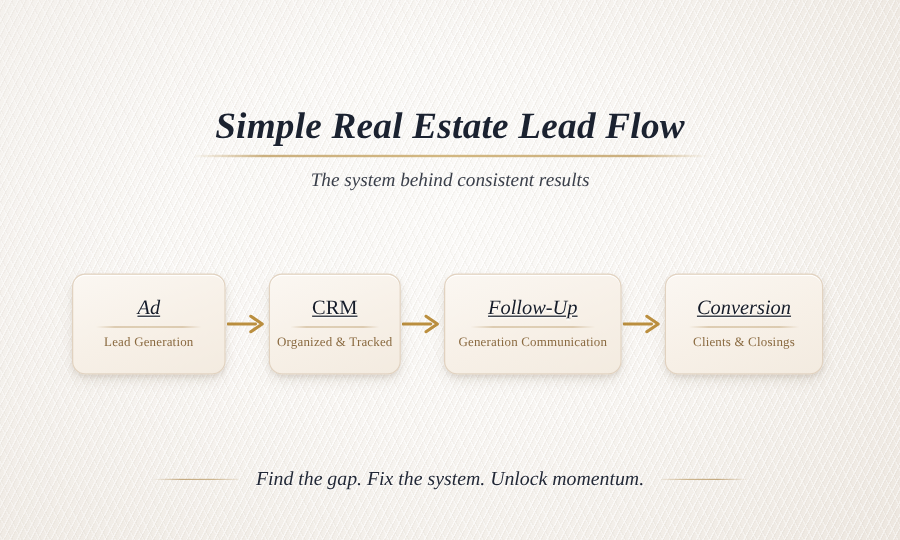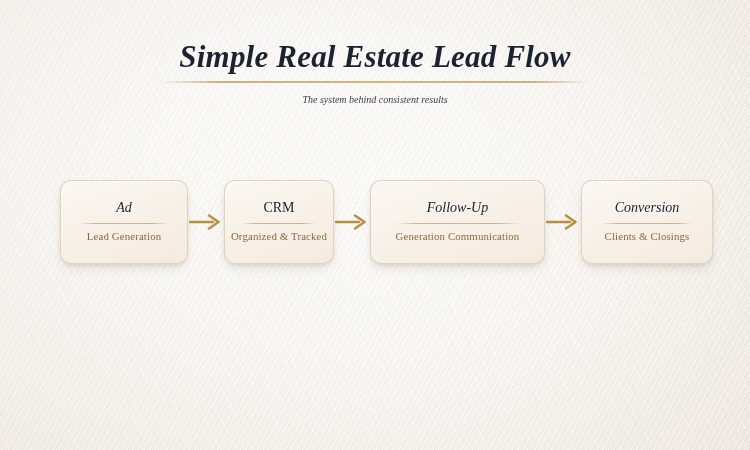--- a/index.html
+++ b/index.html
@@ -39,21 +39,21 @@
     pointer-events:none;
   }
   #canvas::after{
     content:"";
     position:absolute; inset:0;
     background:radial-gradient(ellipse at 50% 45%,
       rgba(255,255,255,0) 45%, rgba(221,212,200,0.22) 100%);
     pointer-events:none;
   }
 
-  .layer{ position:relative; z-index:3; }
+  .layer{ position:relative; z-index:3;margin-top:48px; }
 
   
   #header{ position:absolute; top:0; left:0; width:750px; }
 
   #page-title{
     margin-top:39px;
     text-align:center;
     font-size:31px;
     font-style:italic;
     font-weight:bold;
@@ -70,21 +70,21 @@
       rgba(197,163,104,0) 0%,
       rgba(188,152,88,.75) 14%,
       rgba(206,176,116,.9) 50%,
       rgba(188,152,88,.75) 86%,
       rgba(197,163,104,0) 100%);
   }
 
   #page-subtitle{
     margin-top:11px;
     text-align:center;
-    font-size:10px;
+    font-size:16px;
     font-style:italic;
     color:#3a3f४a;
     color:#3a3f4a;
     white-space:nowrap;
   }
 
   
   #flow{
     position:absolute;
     top:180px; left:60px;
@@ -104,29 +104,30 @@
       0 6px 12px -4px rgba(120,100,75,.22),
       0 2px 4px -1px rgba(120,100,75,.14);
     display:flex;
     flex-direction:column;
     align-items:center;
     justify-content:center;
     padding:8px 6px 9px;
   }
   .card.w1{ width:128px; }
   .card.w2{ width:110px; }
-  .card.w3{ width:175px;align-items:center; }
+  .card.w3{ width:148px;align-items:center; }
   .card.w4{ width:132px; }
 
   .card-title{
-    font-size:14px;
+    font-size:17px;
     color:#161c29;
     line-height:1.05;
     white-space:nowrap;
     text-shadow:0 1px 0 rgba(255,255,255,.85);
+    text-decoration:underline;
   }
   .card-title.italic{ font-style:italic; }
 
   .card-rule{
     width:78%;
     height:1px;
     margin:7px 0 6px;
     background:linear-gradient(to right,
       rgba(196,167,122,0) 0%,
       rgba(187,156,107,.72) 18%,
@@ -236,14 +237,19 @@
     </div>
 
     <div class="card w4">
       <div class="card-title italic">Conversion</div>
       <div class="card-rule"></div>
       <div class="card-caption">Clients &amp; Closings</div>
     </div>
 
   </div>
 
+  <div id="tagline-row" class="layer">
+    <div class="tag-rule left"></div>
+    <div id="tagline-text">Find the gap. Fix the system. Unlock momentum.</div>
+    <div class="tag-rule right"></div>
+  </div>
 
 </div>
 
 </body></html>

